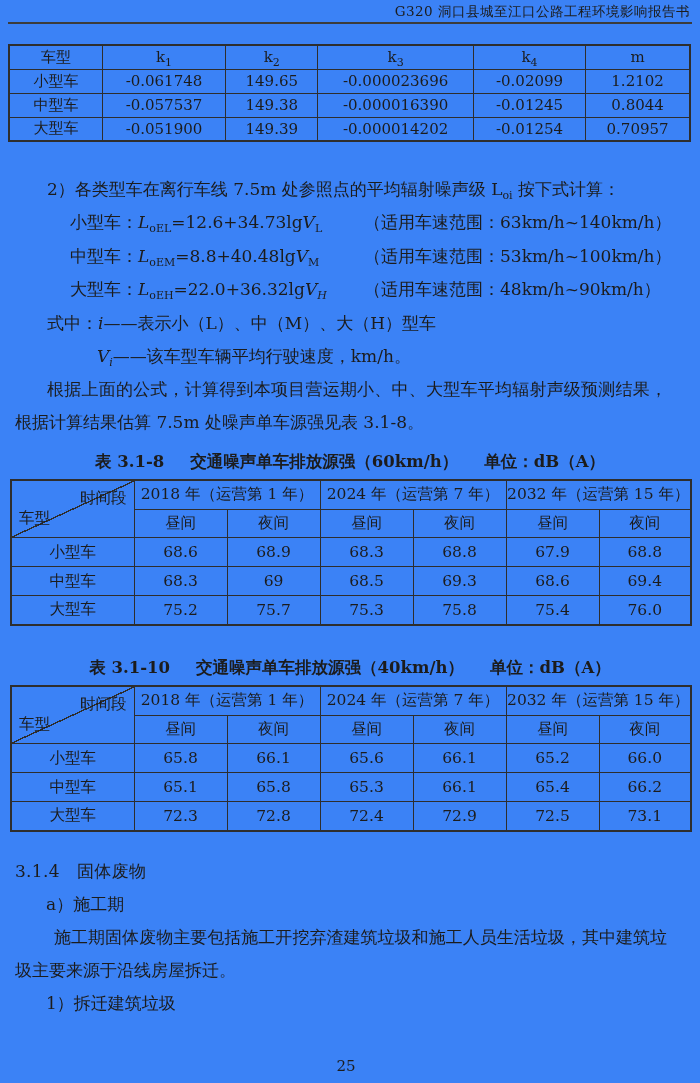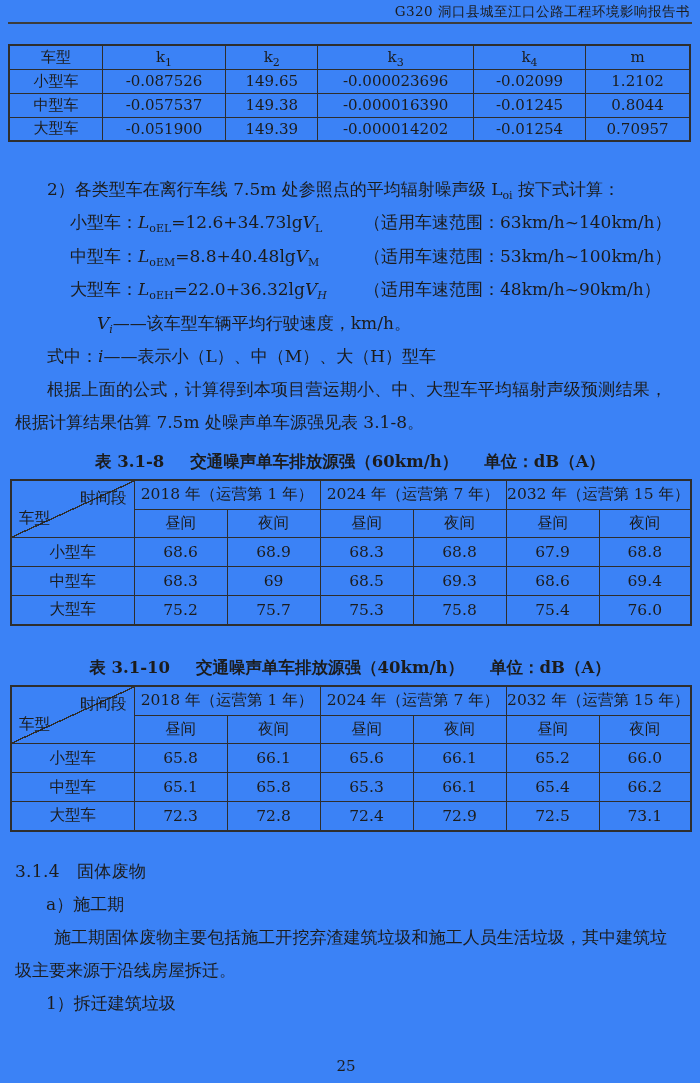--- a/index.html
+++ b/index.html
@@ -129,21 +129,21 @@
       <tr>
         <td><span>车型</span></td>
         <td><span>k</span><sub>1</sub></td>
         <td><span>k</span><sub>2</sub></td>
         <td><span>k</span><sub>3</sub></td>
         <td><span>k</span><sub>4</sub></td>
         <td><span>m</span></td>
       </tr>
       <tr>
         <td>小型车</td>
-        <td>-0.087526</td>
+        <td>-0.061748</td>
         <td>149.65</td>
         <td>-0.000023696</td>
         <td>-0.02099</td>
         <td>1.2102</td>
       </tr>
       <tr>
         <td>中型车</td>
         <td>-0.057537</td>
         <td>149.38</td>
         <td>-0.000016390</td>
@@ -171,25 +171,25 @@
   </div>
   <div class="fline">
     <span class="flabel">中型车：</span><span class="it">L</span><sub>oEM</sub><span>=8.8+40.48lg</span><span class="it">V</span><sub>M</sub>
     <span class="frange">（适用车速范围：53km/h~100km/h）</span>
   </div>
   <div class="fline">
     <span class="flabel">大型车：</span><span class="it">L</span><sub>oEH</sub><span>=22.0+36.32lg</span><span class="it">V</span><sub class="it">H</sub>
     <span class="frange">（适用车速范围：48km/h~90km/h）</span>
   </div>
 
+  <div class="line ind1">
+    <span>式中：</span><span class="it">i</span><span>——表示小（L）、中（M）、大（H）型车</span>
+  </div>
   <div class="line ind2">
     <span class="it">V</span><sub class="it">i</sub><span>——该车型车辆平均行驶速度，km/h。</span>
-  </div>
-  <div class="line ind1">
-    <span>式中：</span><span class="it">i</span><span>——表示小（L）、中（M）、大（H）型车</span>
   </div>
 
   <div class="para">根据上面的公式，计算得到本项目营运期小、中、大型车平均辐射声级预测结果，根据计算结果估算 7.5m 处噪声单车源强见表 3.1-8。</div>
 
   <div class="caption cap8">
     <span>表 3.1-8</span>
     <span>交通噪声单车排放源强（60km/h）</span>
     <span>单位：dB（A）</span>
   </div>
 

